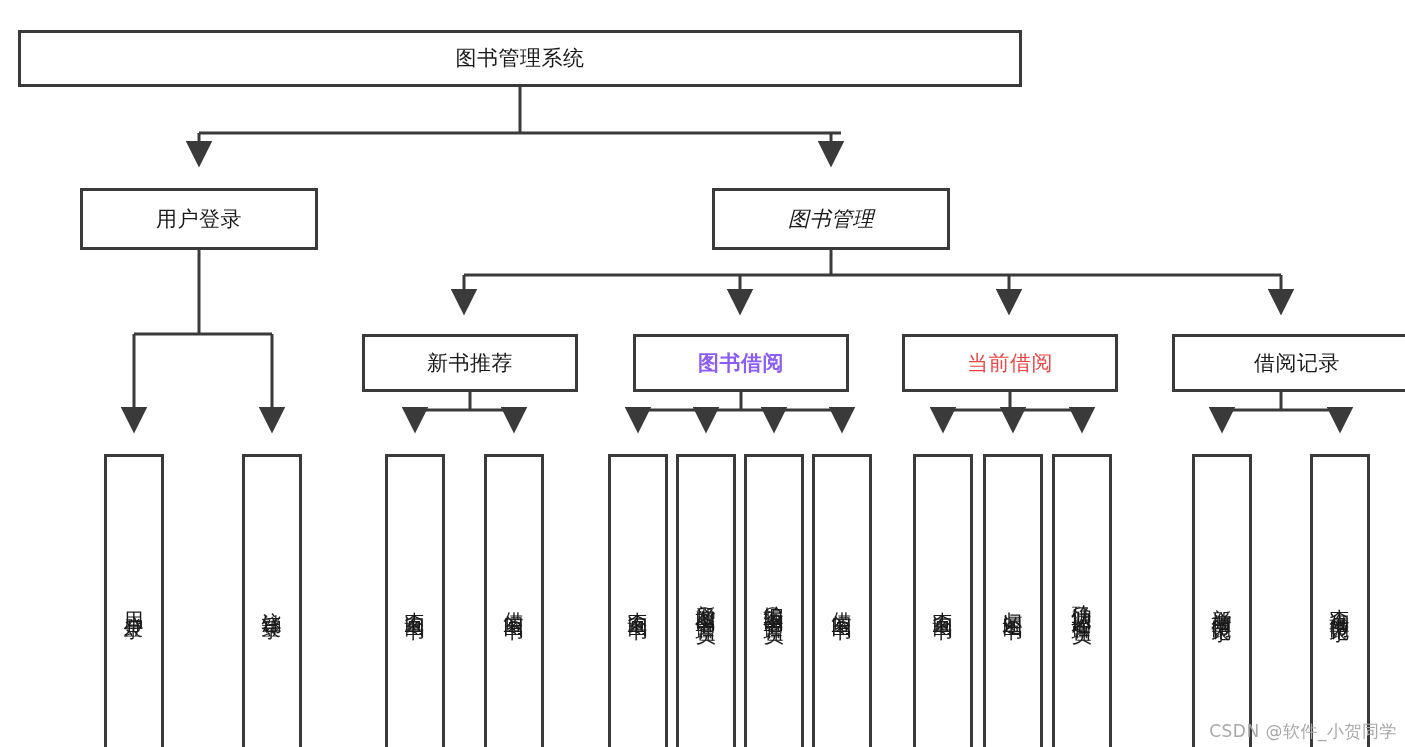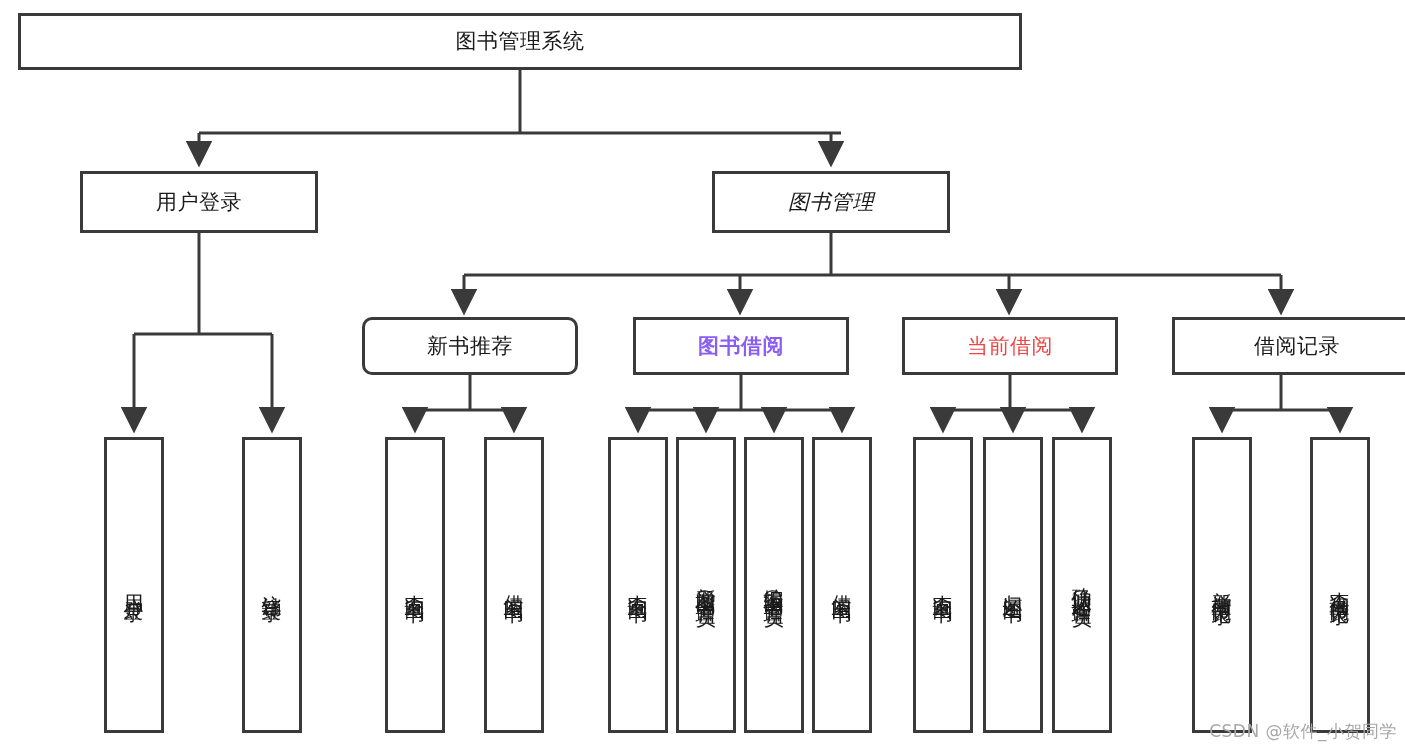--- a/index.html
+++ b/index.html
@@ -26,20 +26,21 @@
   }
   .node {
     position: absolute;
     box-sizing: border-box;
     border: 3px solid #fca5a5;
     background: #ffffff;
     display: flex;
     align-items: center;
     justify-content: center;
     color: #1a1a1a;
+    margin-top: 17px;
   }
   .node-label {
     font-size: 21px;
     line-height: 1.15;
     letter-spacing: 0.5px;
     white-space: nowrap;
     color: #1a1a1a;
   }
   .node.leaf {
     align-items: center;
@@ -126,21 +127,21 @@
     <span class="node-label" style="color: rgb(26, 26, 26);">图书管理系统</span>
   </div>
 
   <div class="node" style="left: 80px; top: 171px; width: 238px; height: 62px; border-color: rgb(58, 58, 58); background: rgb(255, 255, 255);">
     <span class="node-label" style="color: rgb(26, 26, 26);">用户登录</span>
   </div>
   <div class="node" style="left: 712px; top: 171px; width: 238px; height: 62px; border-color: rgb(58, 58, 58); background: rgb(255, 255, 255); font-style: italic;">
     <span class="node-label" style="color: rgb(26, 26, 26);">图书管理</span>
   </div>
 
-  <div class="node" style="left: 362px; top: 317px; width: 216px; height: 58px; border-color: rgb(58, 58, 58); background: rgb(255, 255, 255); border-radius: 10px;">
+  <div class="node" style="left: 362px; top: 317px; width: 216px; height: 58px; border-color: rgb(58, 58, 58); background: rgb(255, 255, 255);">
     <span class="node-label" style="color: rgb(26, 26, 26);">新书推荐</span>
   </div>
   <div class="node" style="left: 633px; top: 317px; width: 216px; height: 58px; border-color: rgb(58, 58, 58); background: rgb(255, 255, 255);">
     <span class="node-label" style="color: #8b5cf6; font-weight: bold;">图书借阅</span>
   </div>
   <div class="node" style="left: 902px; top: 317px; width: 216px; height: 58px; border-color: rgb(58, 58, 58); background: rgb(255, 255, 255);">
     <span class="node-label" style="color: #ef4444;">当前借阅</span>
   </div>
   <div class="node" style="left: 1172px; top: 317px; width: 250px; height: 58px; border-color: rgb(58, 58, 58); background: rgb(255, 255, 255);">
     <span class="node-label" style="color: rgb(26, 26, 26);">借阅记录</span>

